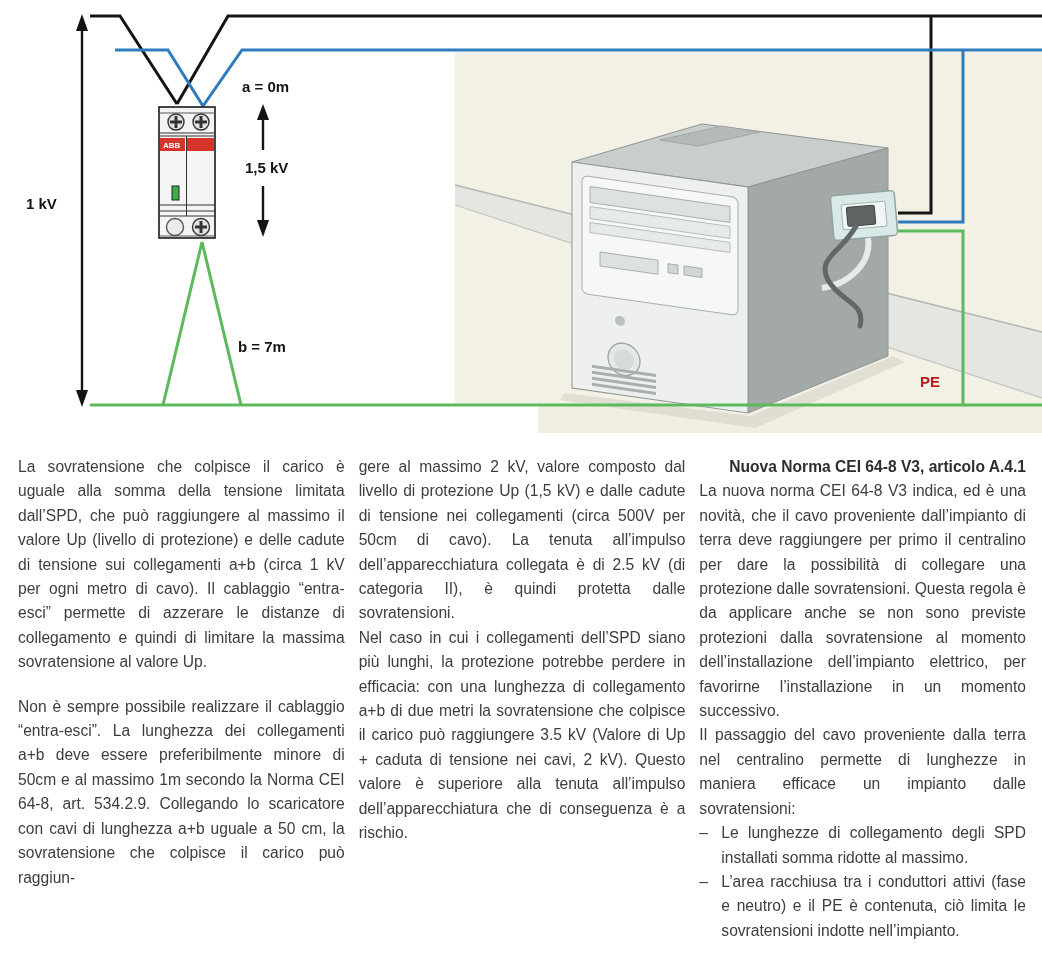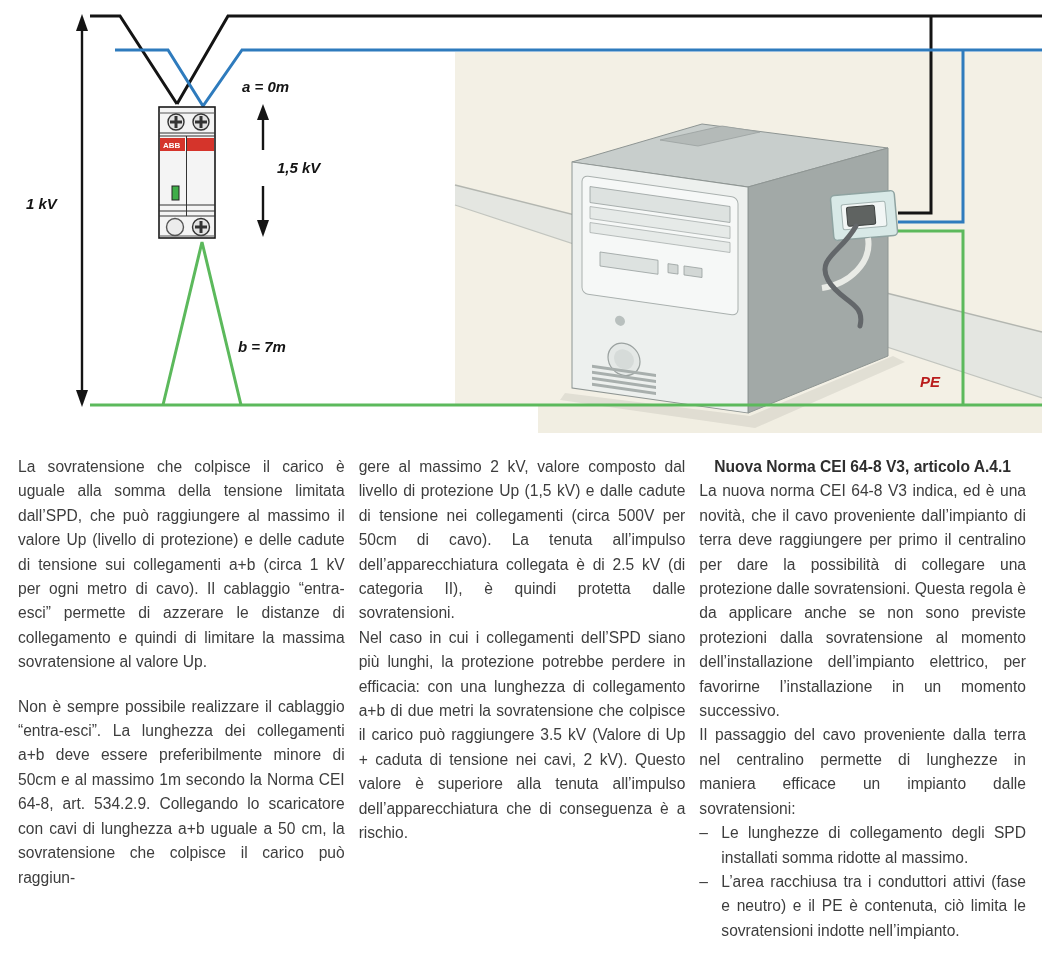--- a/index.html
+++ b/index.html
@@ -12,25 +12,24 @@
   }
   
   .figure{position:relative;width:1042px;height:445px;}
   .figure svg{position:absolute;left:0;top:0;}
   .fig-label{
     position:absolute;
     font-weight:bold;
     font-size:15px;line-height:15px;
     color:#141414;
     white-space:nowrap;
-    font-style:italic;
   }
   .lbl-6kv {left:26px;  top:196px;}
   .lbl-a   {left:242px; top:79px;}
-  .lbl-15kv{left:245px; top:160px;margin-left:32px;}
+  .lbl-15kv{left:245px; top:160px;}
   .lbl-b   {left:238px; top:339px;}
   .lbl-pe  {left:920px; top:374px; color:#b91c1c;}
   
   .article{
     position:absolute;left:0;top:445px;width:1042px;
     box-sizing:border-box;
     padding:10px 16px 0 18px;
     display:grid;
     grid-template-columns:1fr 1fr 1fr;
     column-gap:14px;
@@ -42,21 +41,21 @@
     text-align:justify;
   }
   .col p{margin:0;}
   .col p.gap{margin-top:20px;}
   .col h3{
     margin:0;
     font-size:15.6px;
     line-height:24.4px;
     font-weight:bold;
     color:#2e2e2e;
-    text-align:center;
+    text-align:right;
   }
   .bullets{margin:0;padding:0;list-style:none;}
   .bullets li{display:flex;}
   .bullets .dash{flex:0 0 22px;}
   .bullets .btxt{flex:1;text-align:justify;}
 </style>
 </head>
 <body>
 
 <div class="page">

